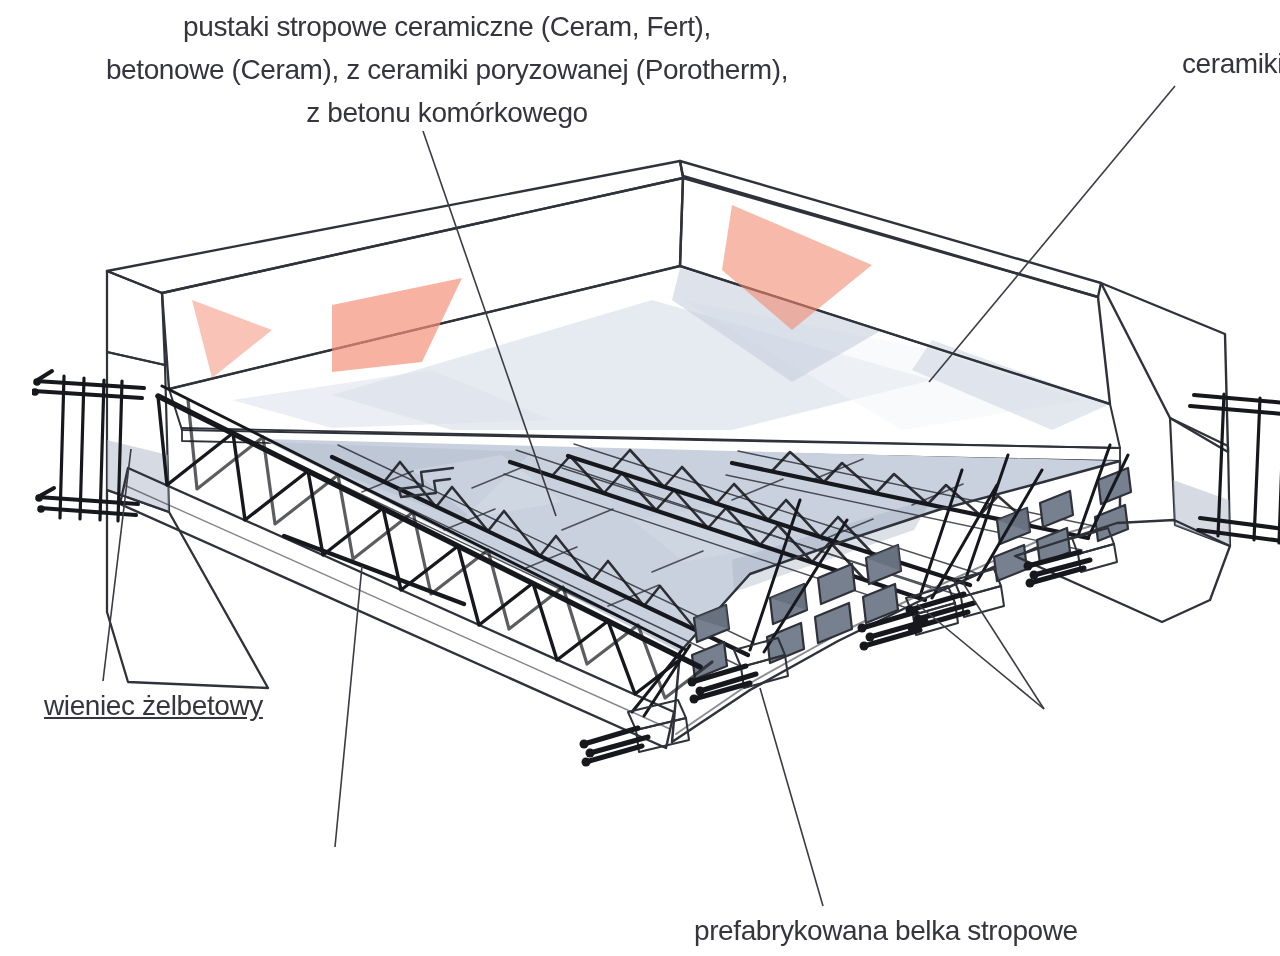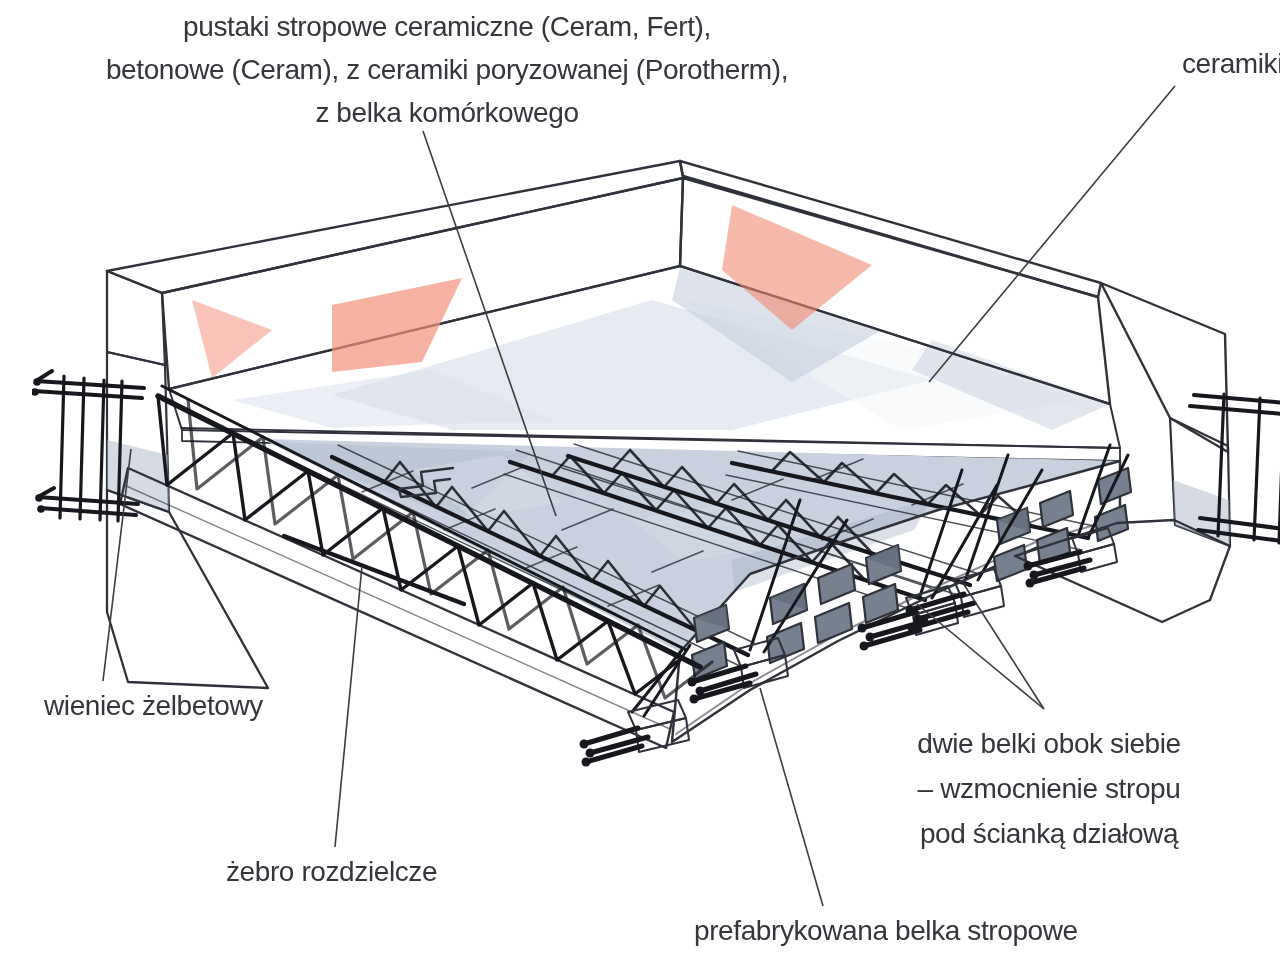--- a/index.html
+++ b/index.html
@@ -291,30 +291,24 @@
     <line class="leader" x1="303" y1="847" x2="330" y2="566"></line>
     <line class="leader" x1="1012" y1="709" x2="885" y2="604"></line>
     <line class="leader" x1="1012" y1="709" x2="931" y2="583"></line>
     <line class="leader" x1="791" y1="906" x2="728" y2="688"></line>
   </g>
 </svg>
 
   <div class="lbl center" style="left:40px;top:5px;width:750px;line-height:43px;">
     <div>pustaki stropowe ceramiczne (Ceram, Fert),</div>
     <div>betonowe (Ceram), z ceramiki poryzowanej (Porotherm),</div>
-    <div>z belka komórkowego</div>
+    <div>z betonu komórkowego</div>
   </div>
 
   <div class="lbl" style="left:1150px;top:42px;">ceramiki</div>
 
-  <div class="lbl" style="left:12px;top:684px;">wieniec żelbetowy</div>
-
-  <div class="lbl" style="left:194px;top:850px;">żebro rozdzielcze</div>
-
-  <div class="lbl center" style="left:856px;top:721px;width:322px;line-height:45px;">
-    <div>dwie belki obok siebie</div>
-    <div>– wzmocnienie stropu</div>
-    <div>pod ścianką działową</div>
-  </div>
+  <div class="lbl" style="left:12px;top:684px;text-decoration:underline;">wieniec żelbetowy</div>
+
+
 
   <div class="lbl" style="left:662px;top:909px;">prefabrykowana belka stropowe</div>
 
 </div>
 
 </body></html>

